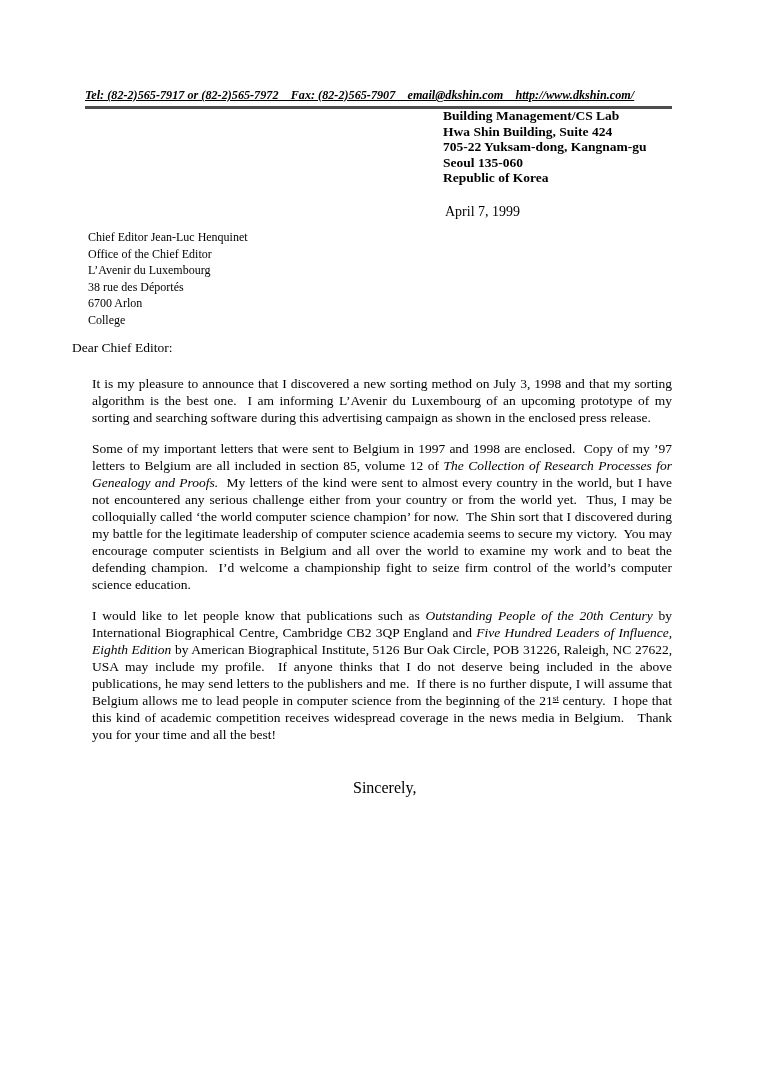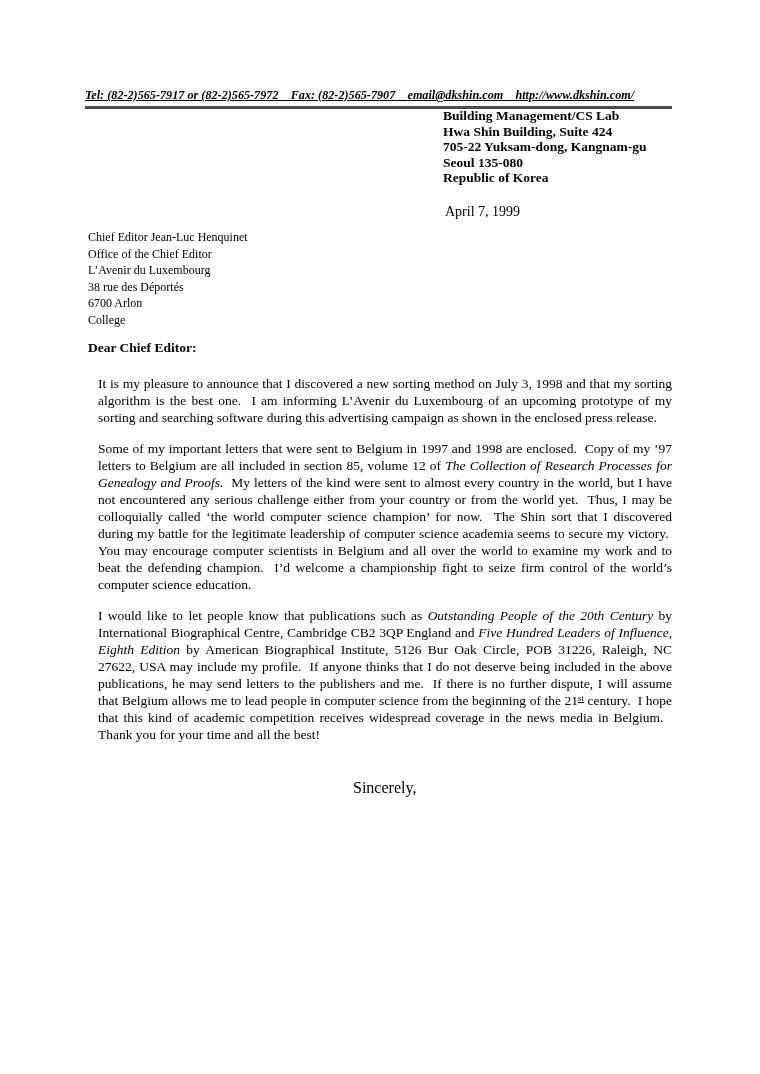--- a/index.html
+++ b/index.html
@@ -46,36 +46,35 @@
   }
   .recipient {
     position: absolute;
     left: 88px;
     top: 229px;
     font-size: 12px;
     line-height: 16.6px;
   }
   .salutation {
     position: absolute;
-    left: 88px;
+    left: 72px;
     top: 340px;
     font-size: 13.5px;
-    font-weight: bold;
   }
   .body-text {
     position: absolute;
     left: 88px;
     top: 375px;
     width: 584px;
     font-size: 13.5px;
     line-height: 17px;
     text-align: justify;
   }
   .body-text p {
-    margin: 0 0 14px 10px;
+    margin: 0 0 14px 4px;
   }
   .seg-normal { font-style: normal; }
   .seg-italic { font-style: italic; }
   .seg-superscript {
     font-size: 9px;
     vertical-align: 4px;
     line-height: 0;
     text-decoration: underline;
   }
   .closing {
@@ -101,21 +100,21 @@
 <body>
 
 <div class="page">
 
   <div class="letterhead">Tel: (82-2)565-7917 or (82-2)565-7972&nbsp;&nbsp;&nbsp; Fax: (82-2)565-7907&nbsp;&nbsp;&nbsp; email@dkshin.com&nbsp;&nbsp;&nbsp; http://www.dkshin.com/</div>
 
   <div class="sender">
       <div>Building Management/CS Lab</div>
       <div>Hwa Shin Building, Suite 424</div>
       <div>705-22 Yuksam-dong, Kangnam-gu</div>
-      <div>Seoul 135-080</div>
+      <div>Seoul 135-060</div>
       <div>Republic of Korea</div>
     </div>
 
   <div class="date">April 7, 1999</div>
 
   <div class="recipient">
       <div>Chief Editor Jean-Luc Henquinet</div>
       <div>Office of the Chief Editor</div>
       <div>L’Avenir du Luxembourg</div>
       <div>38 rue des Déportés</div>

